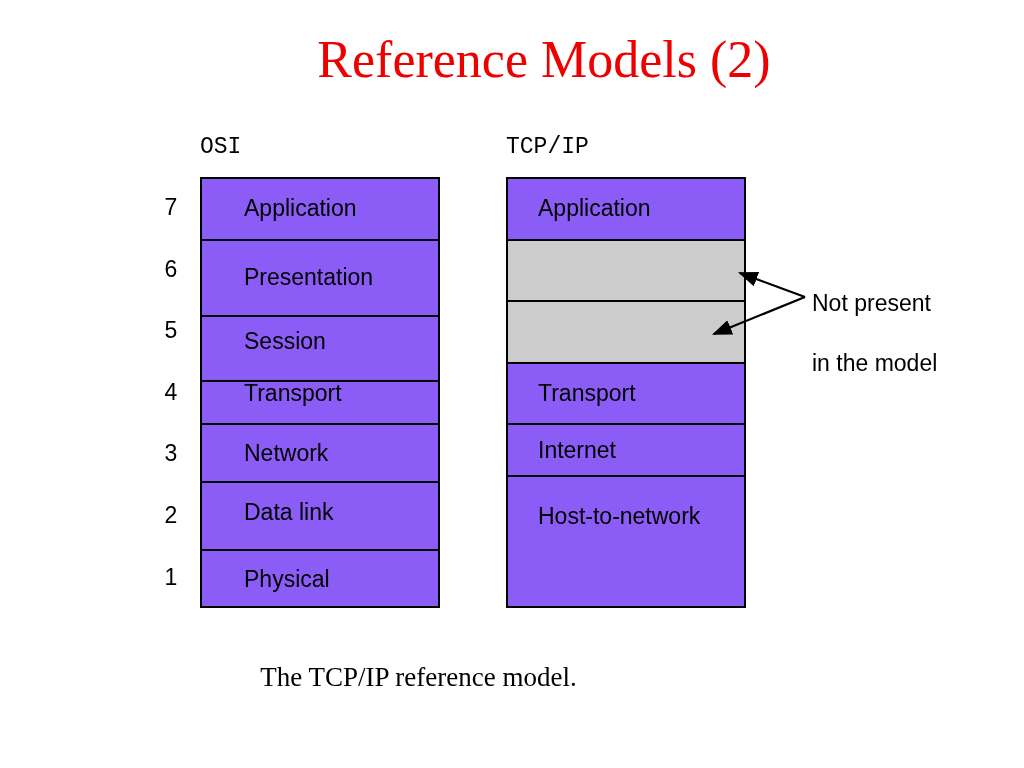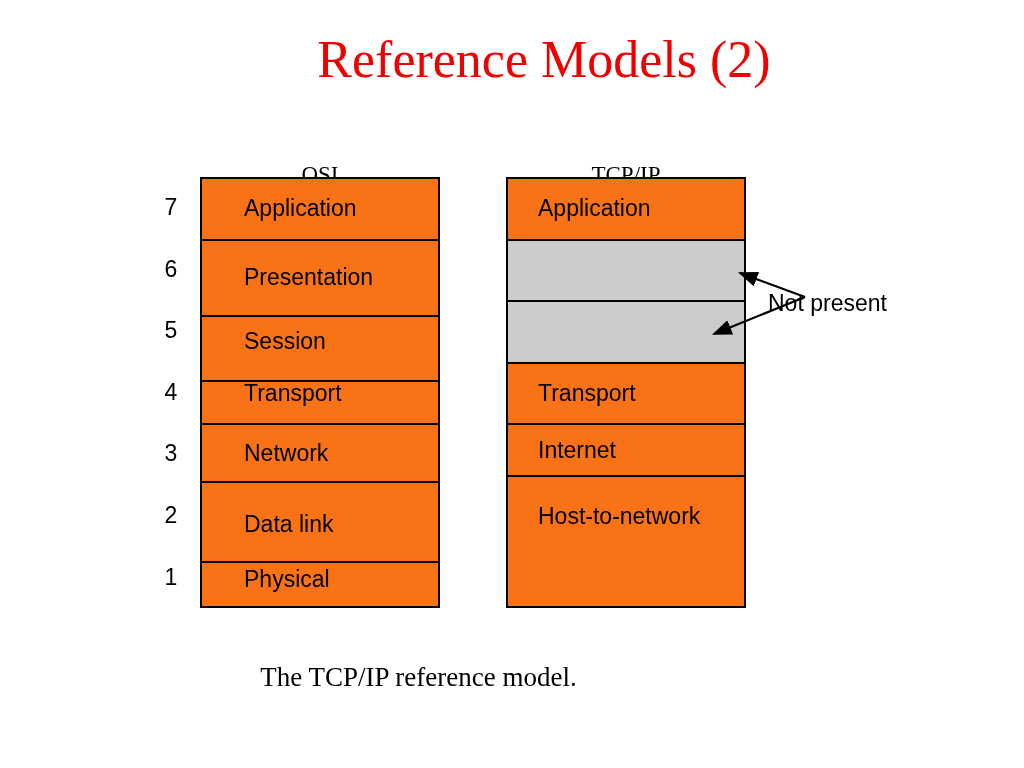--- a/index.html
+++ b/index.html
@@ -33,27 +33,26 @@
     line-height: 60px;
     color: #ee0000;
     white-space: nowrap;
     letter-spacing: 0px;
     margin-left: 32px;
   }
 
   
   .col-heading {
     position: absolute;
-    font-family: Liberation Serif, serif;
+    font-family: Liberation Mono, monospace;
     font-size: 23px;
     line-height: 26px;
     color: #000000;
-    text-align: center;
+    text-align: left;
     white-space: nowrap;
-    margin-top: 28px;
   }
   #osi-heading  { left: 200px; top: 134px; width: 240px; }
   #tcp-heading  { left: 506px; top: 134px; width: 240px; }
 
   
   .layer-numbers {
     position: absolute;
     left: 150px;
     top: 177px;
     width: 42px;
@@ -69,21 +68,21 @@
     font-family: "Liberation Sans", sans-serif;
     font-size: 23px;
     color: #000000;
   }
 
   
   .stack {
     position: absolute;
     box-sizing: border-box;
     border: 2.5px solid #000000;
-    background: #f97316;
+    background: #8b5cf6;
   }
   #osi-stack {
     left: 200px;
     top: 177px;
     width: 240px;
     height: 431px;
   }
   #tcp-stack {
     left: 506px;
     top: 177px;
@@ -119,21 +118,21 @@
   .layer-row.top-align {
     align-items: flex-start;
   }
   .layer-row.top-align .row-label {
     padding-top: 16px;
   }
 
   
   #callout-text {
     position: absolute;
-    left: 768px;
+    left: 812px;
     top: 258px;
     width: 200px;
     font-family: "Liberation Sans", sans-serif;
     font-size: 23px;
     line-height: 30px;
     color: #000000;
     white-space: pre-line;
   }
   #callout-arrows {
     position: absolute;
@@ -173,21 +172,21 @@
     </div>
     <div class="layer-row sep-below" style="top:123.2px;height:80px">
       <span class="row-label">Session</span>
     </div>
     <div class="layer-row sep-below" style="top:184.8px;height:61.6px">
       <span class="row-label">Transport</span>
     </div>
     <div class="layer-row sep-below" style="top:246.4px;height:58px">
       <span class="row-label">Network</span>
     </div>
-    <div class="layer-row sep-below" style="top:308.0px;height:76px">
+    <div class="layer-row sep-below" style="top:296px;height:76px">
       <span class="row-label">Data link</span>
     </div>
     <div class="layer-row" style="top:369.6px;height:61.4px">
       <span class="row-label">Physical</span>
     </div>
   </div>
 
   <div class="stack" id="tcp-stack">
     <div class="layer-row sep-below" style="top:0px;height:61.6px">
       <span class="row-label">Application</span>
@@ -216,18 +215,19 @@
       </marker>
     </defs>
 
     <line x1="105" y1="47" x2="40" y2="23" stroke="#000000" stroke-width="2.2" marker-end="url(#arrowhead)"></line>
 
     <line x1="105" y1="47" x2="14" y2="84" stroke="#000000" stroke-width="2.2" marker-end="url(#arrowhead)"></line>
   </svg>
 
   <div id="callout-text">
     <div>Not present</div>
+    <div>in the model</div>
   </div>
 
   <div style="position:absolute;left:0;top:660px;width:837px;text-align:center;
               font-family:'Liberation Serif',serif;font-size:27px;line-height:34px;color:#000000;">The TCP/IP reference model.</div>
 
 </div>
 
 </body></html>

